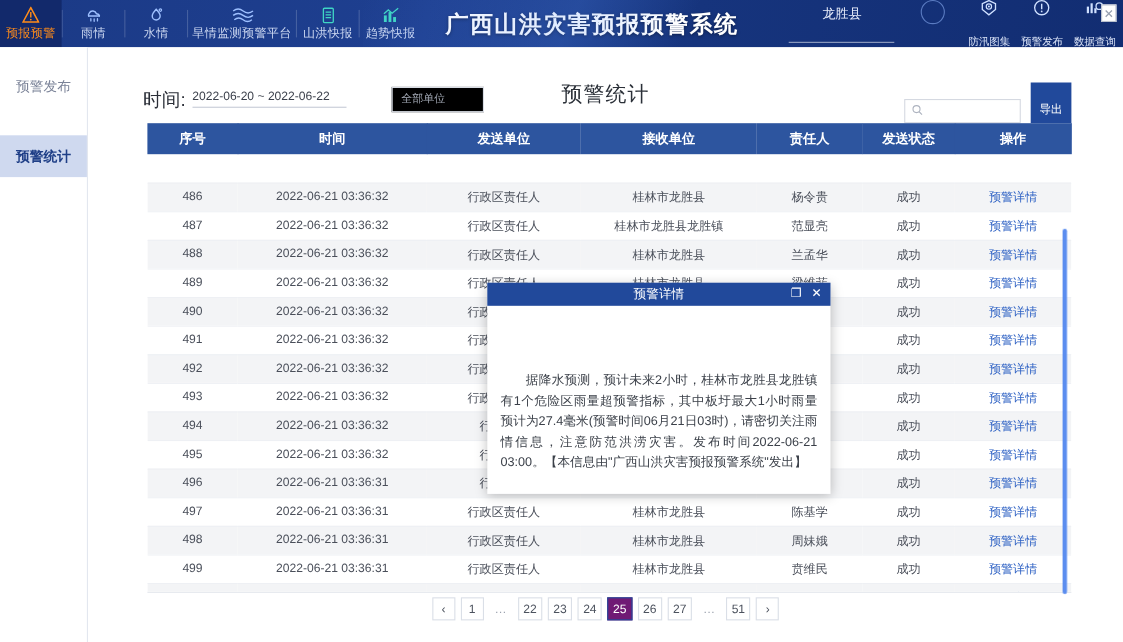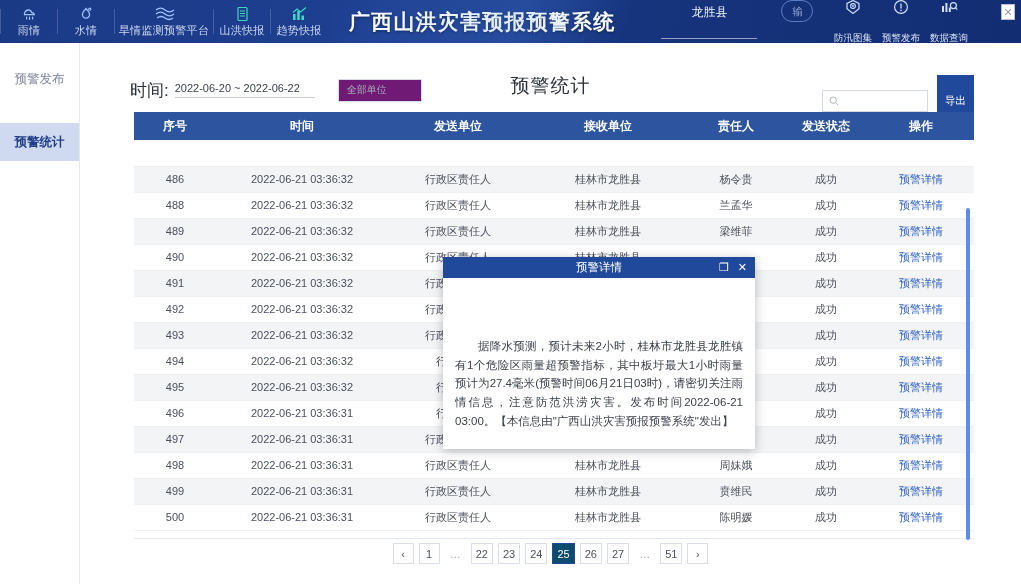--- a/index.html
+++ b/index.html
@@ -86,22 +86,22 @@
   .filter-row {
     position: absolute; left: 50px; top: 33px; width: 330px; height: 28px;
     display: flex; align-items: center;
   }
   .f-label { font-size: 17px; color: #2b2f38; margin-right: 6px; }
   .date-field {
     width: 140px; border-bottom: 1px solid #c6cbd6; padding-bottom: 3px;
     font-size: 11px; color: #3a3f4a; cursor: pointer;
   }
   .unit-field {
-    margin-left: 23px; width: 84px; height: 23px; border: 1px solid #d8dce4;
-    background: #701a75; display: flex; align-items: center; padding-left: 8px;
+    margin-left: 41px; width: 84px; height: 23px; border: 1px solid #d8dce4;
+    background: #000000; display: flex; align-items: center; padding-left: 8px;
     font-size: 10px; color: #a6acb8; cursor: pointer;
   }
 
   .page-title {
     position: absolute; left: 0; top: 30px; width: 941px; text-align: center;
     font-size: 19px; color: #2b3038; letter-spacing: 1px;
   }
 
   .search-grp { position: absolute; right: 47px; top: 32px; display: flex; align-items: center; }
   .search-box {
@@ -143,21 +143,21 @@
   
   .pager {
     position: absolute; left: 0; top: 500px; width: 941px;
     display: flex; align-items: center; justify-content: center; gap: 5px;
   }
   .pg {
     min-width: 21px; height: 21px; border: 1px solid #dadfe7; background: #fff;
     color: #4c525e; font-size: 11px; display: flex; align-items: center;
     justify-content: center; cursor: pointer; padding: 0 4px;
   }
-  .pg.active { background: #0c4a6e; border-color: #21499b; color: #fff; }
+  .pg.active { background: #701a75; border-color: #21499b; color: #fff; }
   .pg.dots { border: 0; background: transparent; color: #9aa0ad; cursor: default; }
 
   
   .win-close {
     position: absolute; right: 6px; top: 4px; width: 14px; height: 16px;
     border: 1px solid #b9c0cd; color: #97a0b0; font-size: 11px;
     display: flex; align-items: center; justify-content: center;
     cursor: pointer; background: #fff; z-index: 30;
   }
 
@@ -177,20 +177,30 @@
     padding: 11px 12px 10px 12px; font-size: 11.5px; color: #3b4049;
     line-height: 1.62; text-indent: 2em; text-align: justify; margin-top: 48px;
   }
 </style>
 </head>
 <body>
 
 <div class="topbar">
   <div class="nav">
 
+    <div class="nav-item active">
+      <span class="nav-ico">
+        <svg width="16" height="15" viewBox="0 0 16 15">
+            <path d="M8 1 L15 14 H1 Z" fill="none" stroke="#ff8c1a" stroke-width="1.4"></path>
+            <path d="M8 5 L8 10" stroke="#ff8c1a" stroke-width="1.3"></path>
+            <circle cx="8" cy="11.8" r=".8" fill="#ff8c1a"></circle>
+          </svg>
+      </span>
+      <span class="nav-lb">预报预警</span>
+    </div>
     <div class="nav-sep"></div>
 
     <div class="nav-item">
       <span class="nav-ico">
         <svg width="19" height="16" viewBox="0 0 19 16">
             <path d="M4.5 8.5a3.2 3.2 0 0 1 .6-2.6 3.6 3.6 0 0 1 6.6.6 2.6 2.6 0 0 1 2.6 2" fill="none" stroke="#9ec0ff" stroke-width="1.3" stroke-linecap="round"></path>
             <path d="M4.6 8.6h9.8" stroke="#9ec0ff" stroke-width="1.3" stroke-linecap="round"></path>
             <path d="M6.6 11v2M9.6 11.2v2.2M12.6 11v2" stroke="#9ec0ff" stroke-width="1.2" stroke-linecap="round"></path>
           </svg>
       </span>
@@ -369,20 +379,29 @@
             <tr>
               <td>486</td>
               <td>2022-06-21 03:36:32</td>
               <td>行政区责任人</td>
               <td>桂林市龙胜县</td>
               <td>杨令贵</td>
               <td>成功</td>
               <td><span class="link">预警详情</span></td>
             </tr>
             <tr>
+              <td>487</td>
+              <td>2022-06-21 03:36:32</td>
+              <td>行政区责任人</td>
+              <td>桂林市龙胜县龙胜镇</td>
+              <td>范显亮</td>
+              <td>成功</td>
+              <td><span class="link">预警详情</span></td>
+            </tr>
+            <tr>
               <td>488</td>
               <td>2022-06-21 03:36:32</td>
               <td>行政区责任人</td>
               <td>桂林市龙胜县</td>
               <td>兰孟华</td>
               <td>成功</td>
               <td><span class="link">预警详情</span></td>
             </tr>
             <tr>
               <td>489</td>

